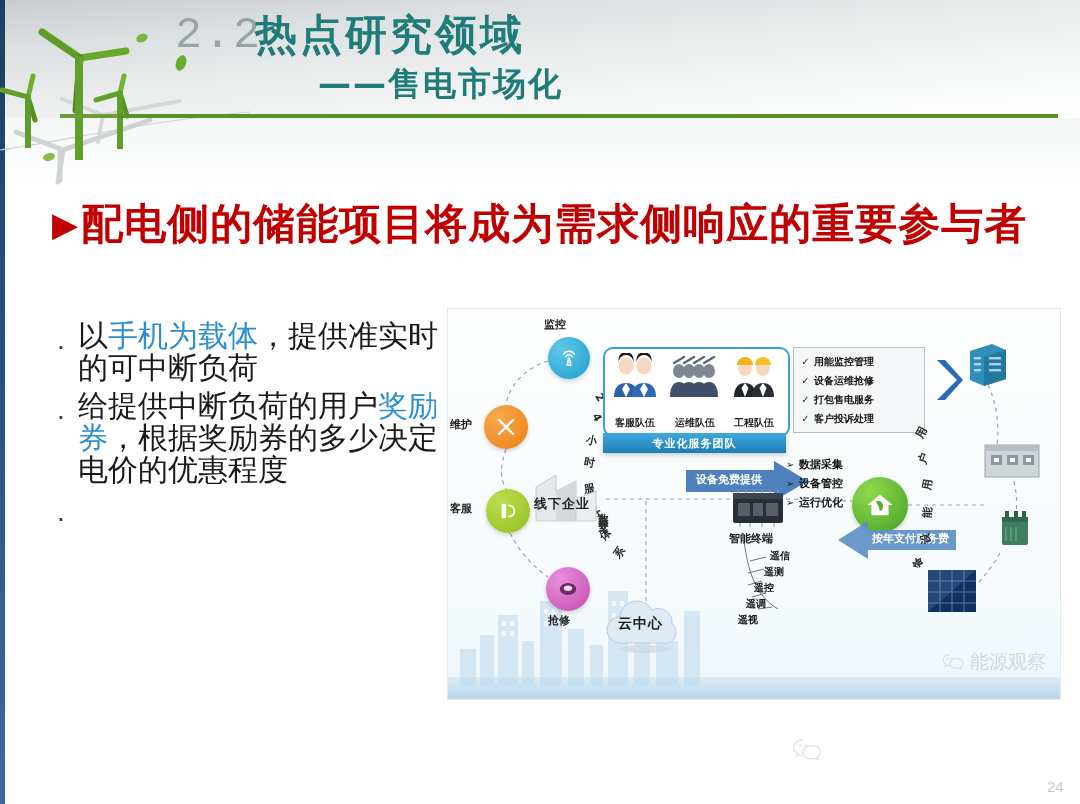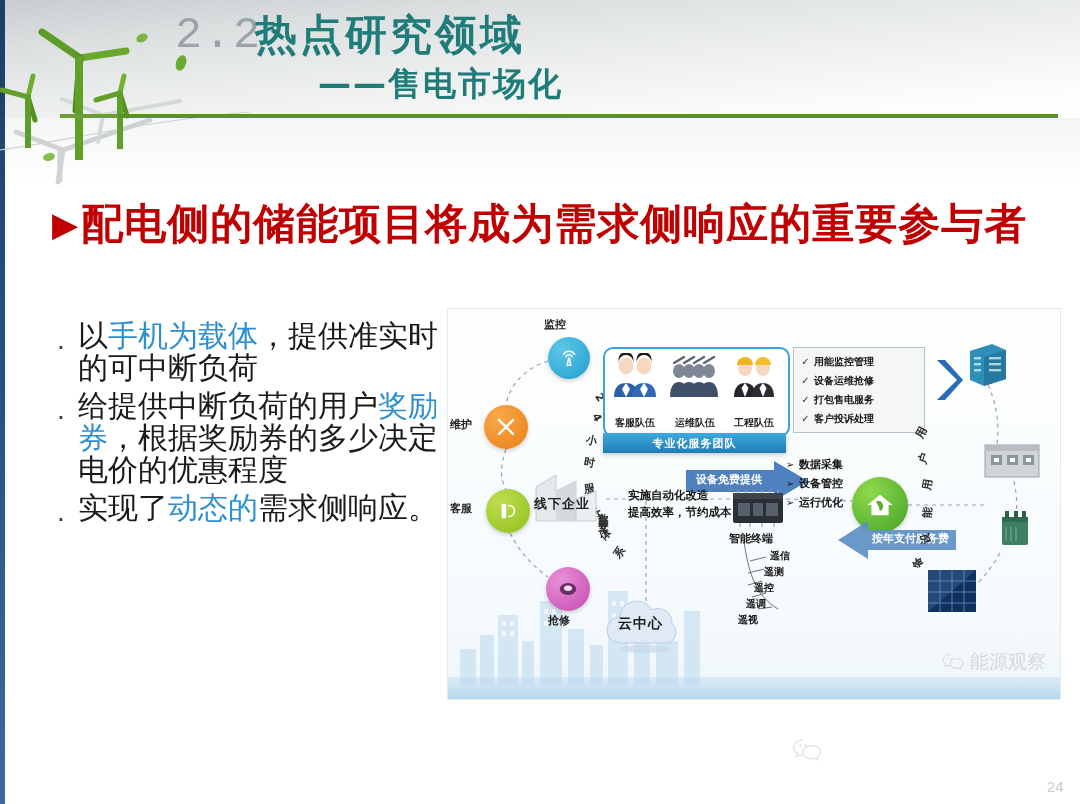--- a/index.html
+++ b/index.html
@@ -224,21 +224,20 @@
       <div class="txt"><span>以</span><span class="hl">手机为载体</span><span>，提供准实时的可中断负荷</span></div>
     </div>
 
     <div class="bullet">
       <div class="dot">·</div>
       <div class="txt"><span>给提供中断负荷的用户</span><span class="hl">奖励券</span><span>，根据奖励券的多少决定电价的优惠程度</span></div>
     </div>
 
     <div class="bullet">
       <div class="dot">·</div>
-      <div class="txt"><span>实现了</span><span class="hl">动态的</span><span>需求侧响应。</span></div>
     </div>
 
   </div>
 
   <div class="figure">
     <div class="fig-inner">
 
       <div class="ground"></div>
 
       <svg class="city" viewBox="0 0 260 110">
@@ -479,24 +478,20 @@
       <svg class="arr-free" width="122" height="40" viewBox="0 0 122 40">
         <path d="M0 9 L88 9 L88 0 L122 20 L88 40 L88 31 L0 31 Z" fill="#3f76b8" opacity=".92"></path>
       </svg>
       <div class="arr-txt" style="left:248px;top:163px;">设备免费提供</div>
 
       <svg class="arr-pay" width="118" height="38" viewBox="0 0 118 38">
         <path d="M118 9 L30 9 L30 0 L0 19 L30 38 L30 29 L118 29 Z" fill="#5d8fc4" opacity=".92"></path>
       </svg>
       <div class="arr-txt" style="left:424px;top:222px;">按年支付服务费</div>
 
-      <div class="imp-txt">
-        <span>实施自动化改造</span><br>
-        <span>提高效率，节约成本</span>
-      </div>
 
       <svg class="term" viewBox="0 0 56 42">
         <rect x="3" y="6" width="50" height="30" rx="2" fill="#2a2f36"></rect>
         <rect x="3" y="6" width="50" height="6" fill="#3d444d"></rect>
         <g fill="#565f6a">
             <rect x="8" y="16" width="12" height="13"></rect>
             <rect x="23" y="16" width="10" height="13"></rect>
             <rect x="36" y="16" width="12" height="13"></rect>
           </g>
         <g stroke="#9aa3ad" stroke-width="1.2">

